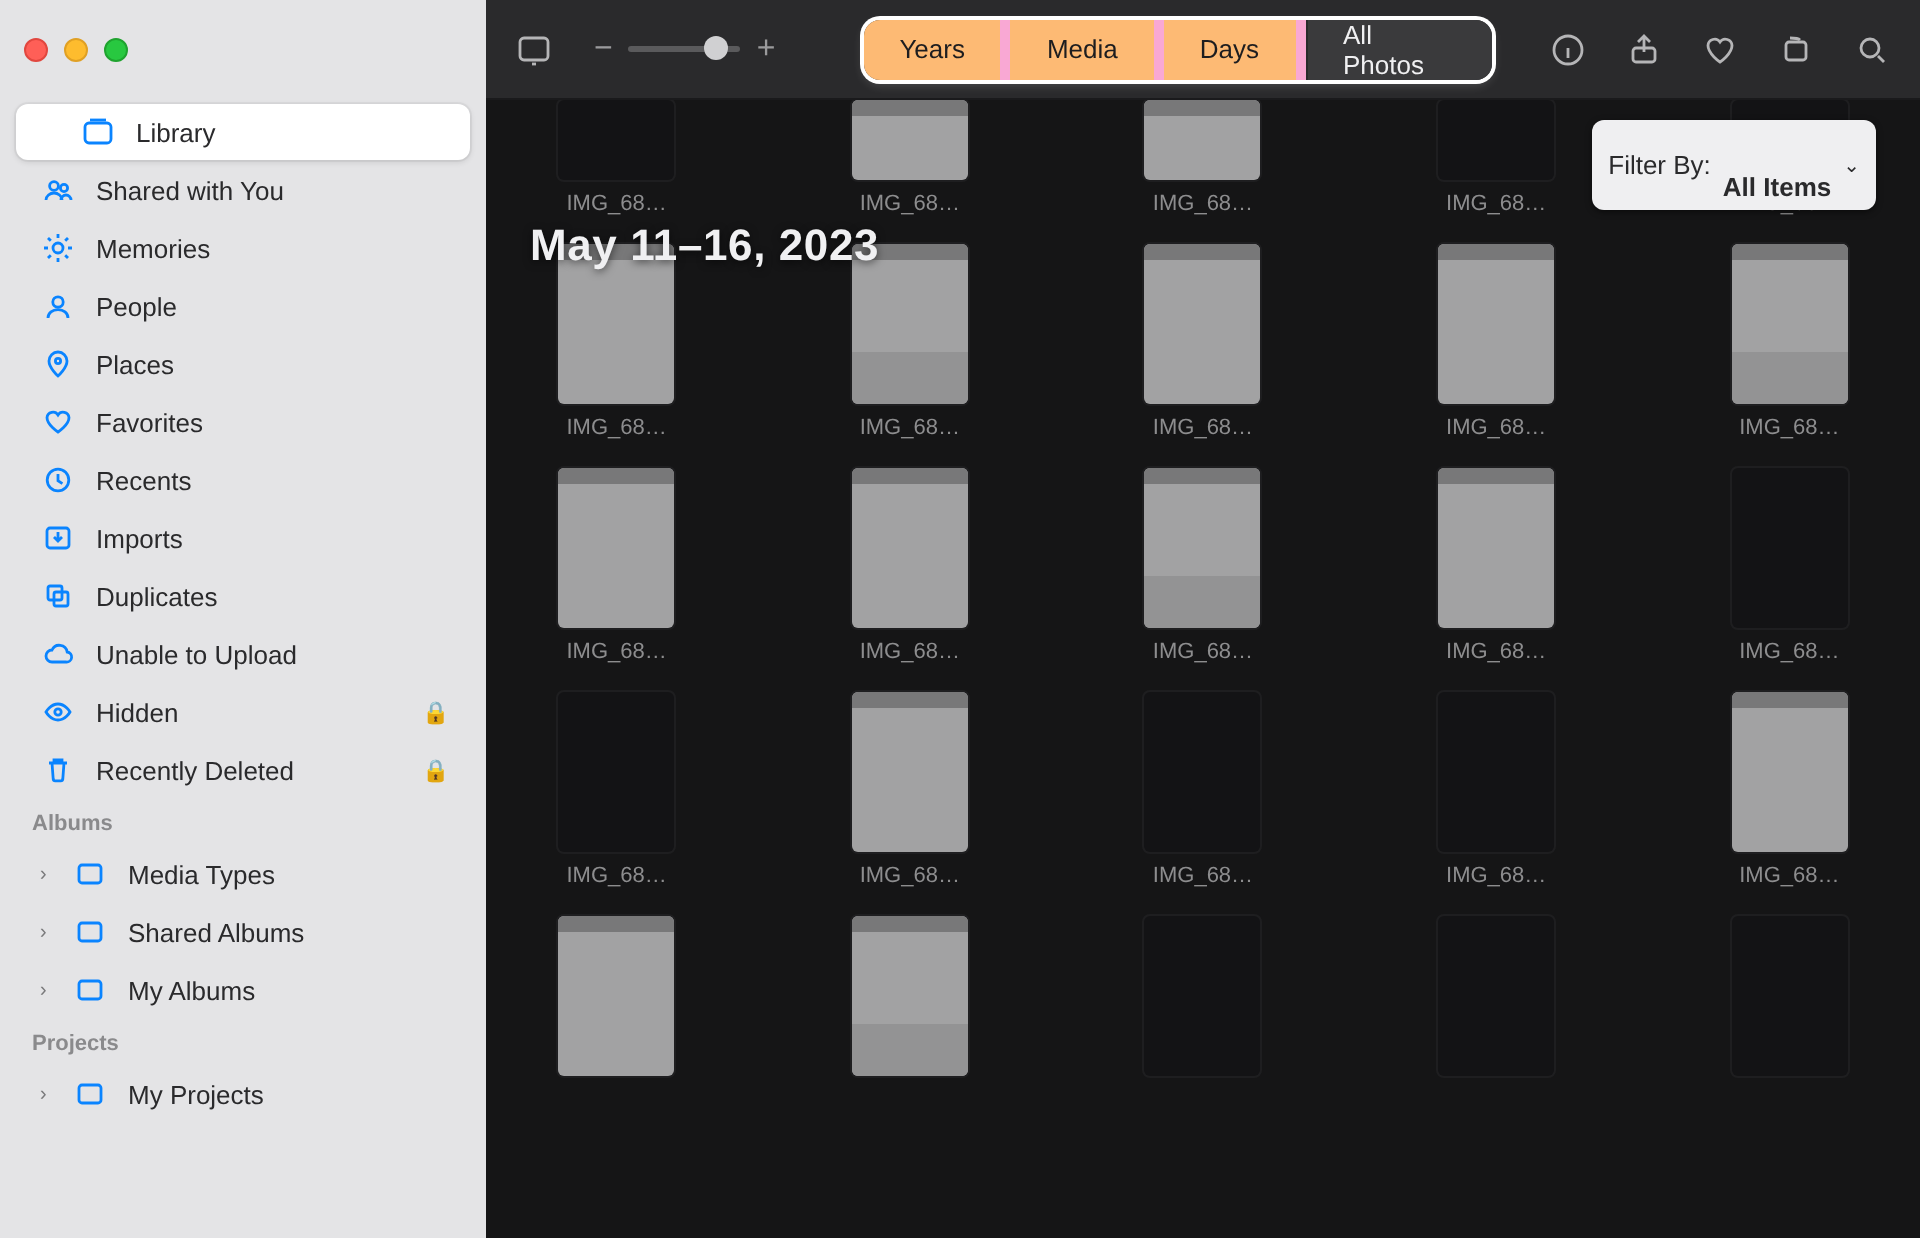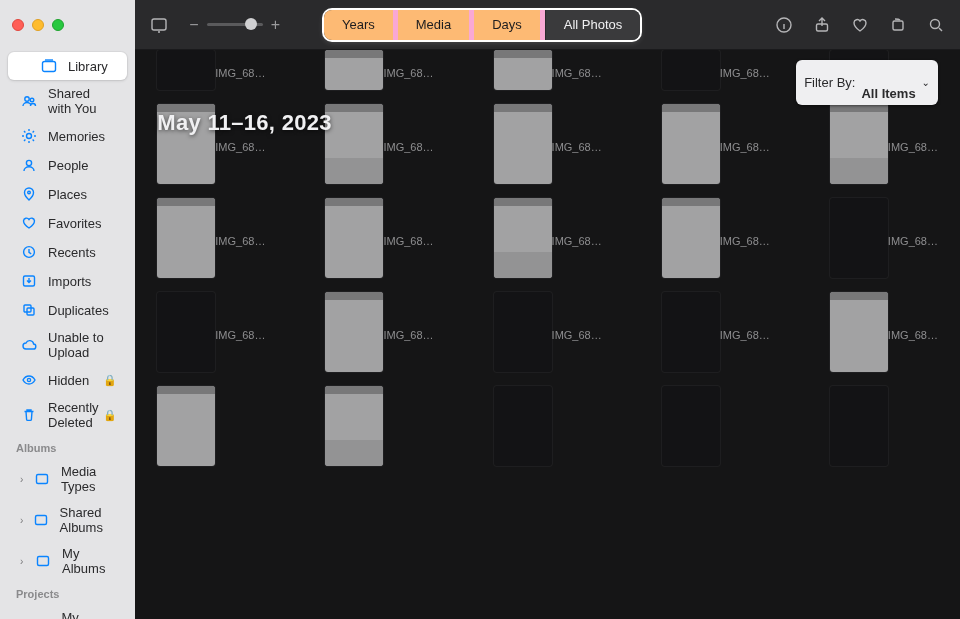--- a/index.html
+++ b/index.html
@@ -37,21 +37,21 @@
 .seg .btn:last-of-type { border-right:none; }
 .seg .allphotos { background:#3a3a3c; color:#f0f0f2; border-left:1px solid #2a2a2c; box-shadow:none; }
 
 .filter { background:#efeff1; color:#2a2a2c; border-radius:6px; padding: 4px 8px; display:flex; align-items:center; gap:6px; font-size:13px; position:absolute; top:60px; right:22px; z-index: 5; box-shadow: 0 1px 3px rgba(0,0,0,.5); }
 .filter .strong { font-weight:600;margin-top:22px; }
 
 
 .content { flex:1; overflow:hidden; padding: 0 22px; position:relative; }
 .dateheader { position:absolute; left:22px; top:60px; color:#f0f0f2; font-size:22px; font-weight:700; letter-spacing:.3px; text-shadow: 0 1px 4px rgba(0,0,0,.6); z-index:3; }
 .grid { display:grid; grid-template-columns: repeat(5, 1fr); column-gap: 60px; row-gap: 14px; padding-top: 0; }
-.cell { display:flex; flex-direction:row; align-items:center;justify-content:space-between; }
+.cell { display:flex; flex-direction:column; align-items:center;justify-content:space-between; }
 .thumb { width: 58px; height: 80px; background:#d8d8da; border-radius:3px; box-shadow: 0 0 0 1px rgba(255,255,255,.06); display:flex; flex-direction:column; overflow:hidden; }
 .thumb.dark { background:#1a1a1c; }
 .thumb .bar { height: 8px; background:#a0a0a2; }
 .thumb .kbd { margin-top:auto; height:26px; background:#c4c4c6; }
 .cap { color:#bcbcbe; font-size:11px; margin-top:6px; max-width:80px; white-space:nowrap; overflow:hidden; text-overflow:ellipsis; }
 .row0 .thumb { height: 40px; }
 
 
 .dim { position:absolute; inset:0; pointer-events:none; background: rgba(0,0,0,.25); z-index:1; }
 .toolbar, .filter, .dateheader { z-index: 4; }

